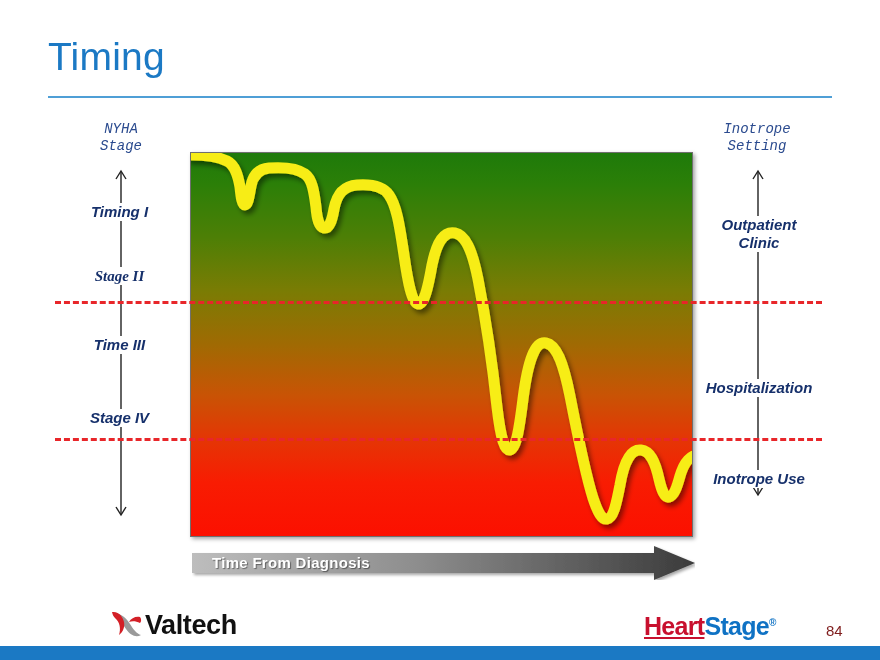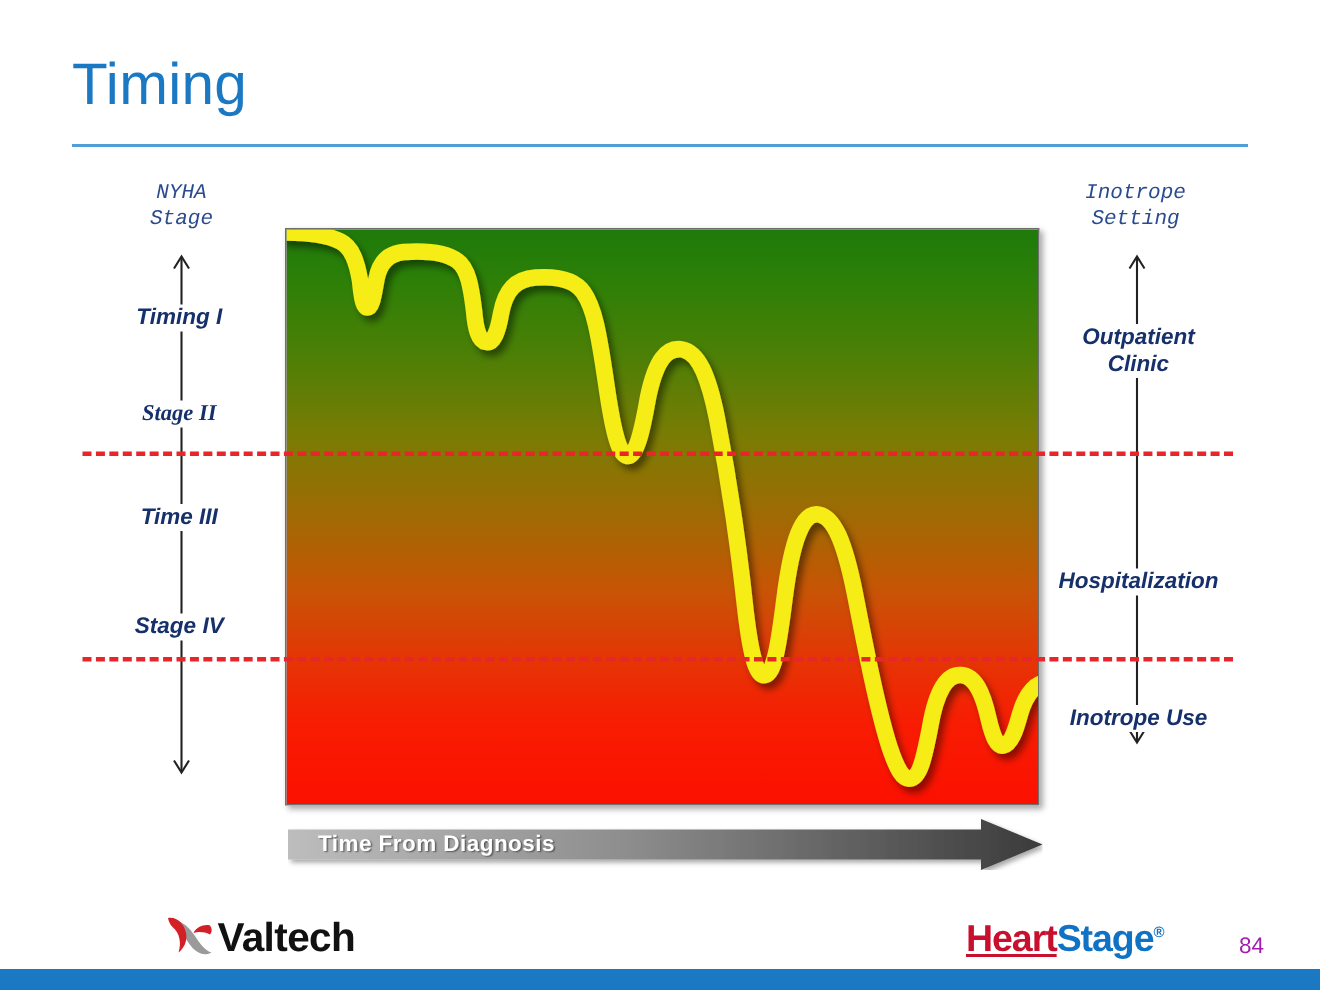--- a/index.html
+++ b/index.html
@@ -199,21 +199,21 @@
     white-space: nowrap;
   }
   #heartware-heart { color: #c8102e; text-decoration: underline; }
   #heartware-ware  { color: #0f72c4; }
   #heartware-reg   { font-size: 10px; vertical-align: super; color: #0f72c4; }
   #page-number {
     position: absolute;
     left: 826px;
     top: 622px;
     font-size: 15px;
-    color: #a21caf;
+    color: #7f1d1d;
     font-family: "Liberation Sans", sans-serif;
   }
 </style>
 </head>
 <body>
 
 <div id="slide">
 
   <div id="title-block">
     <div id="page-title">Timing</div>

